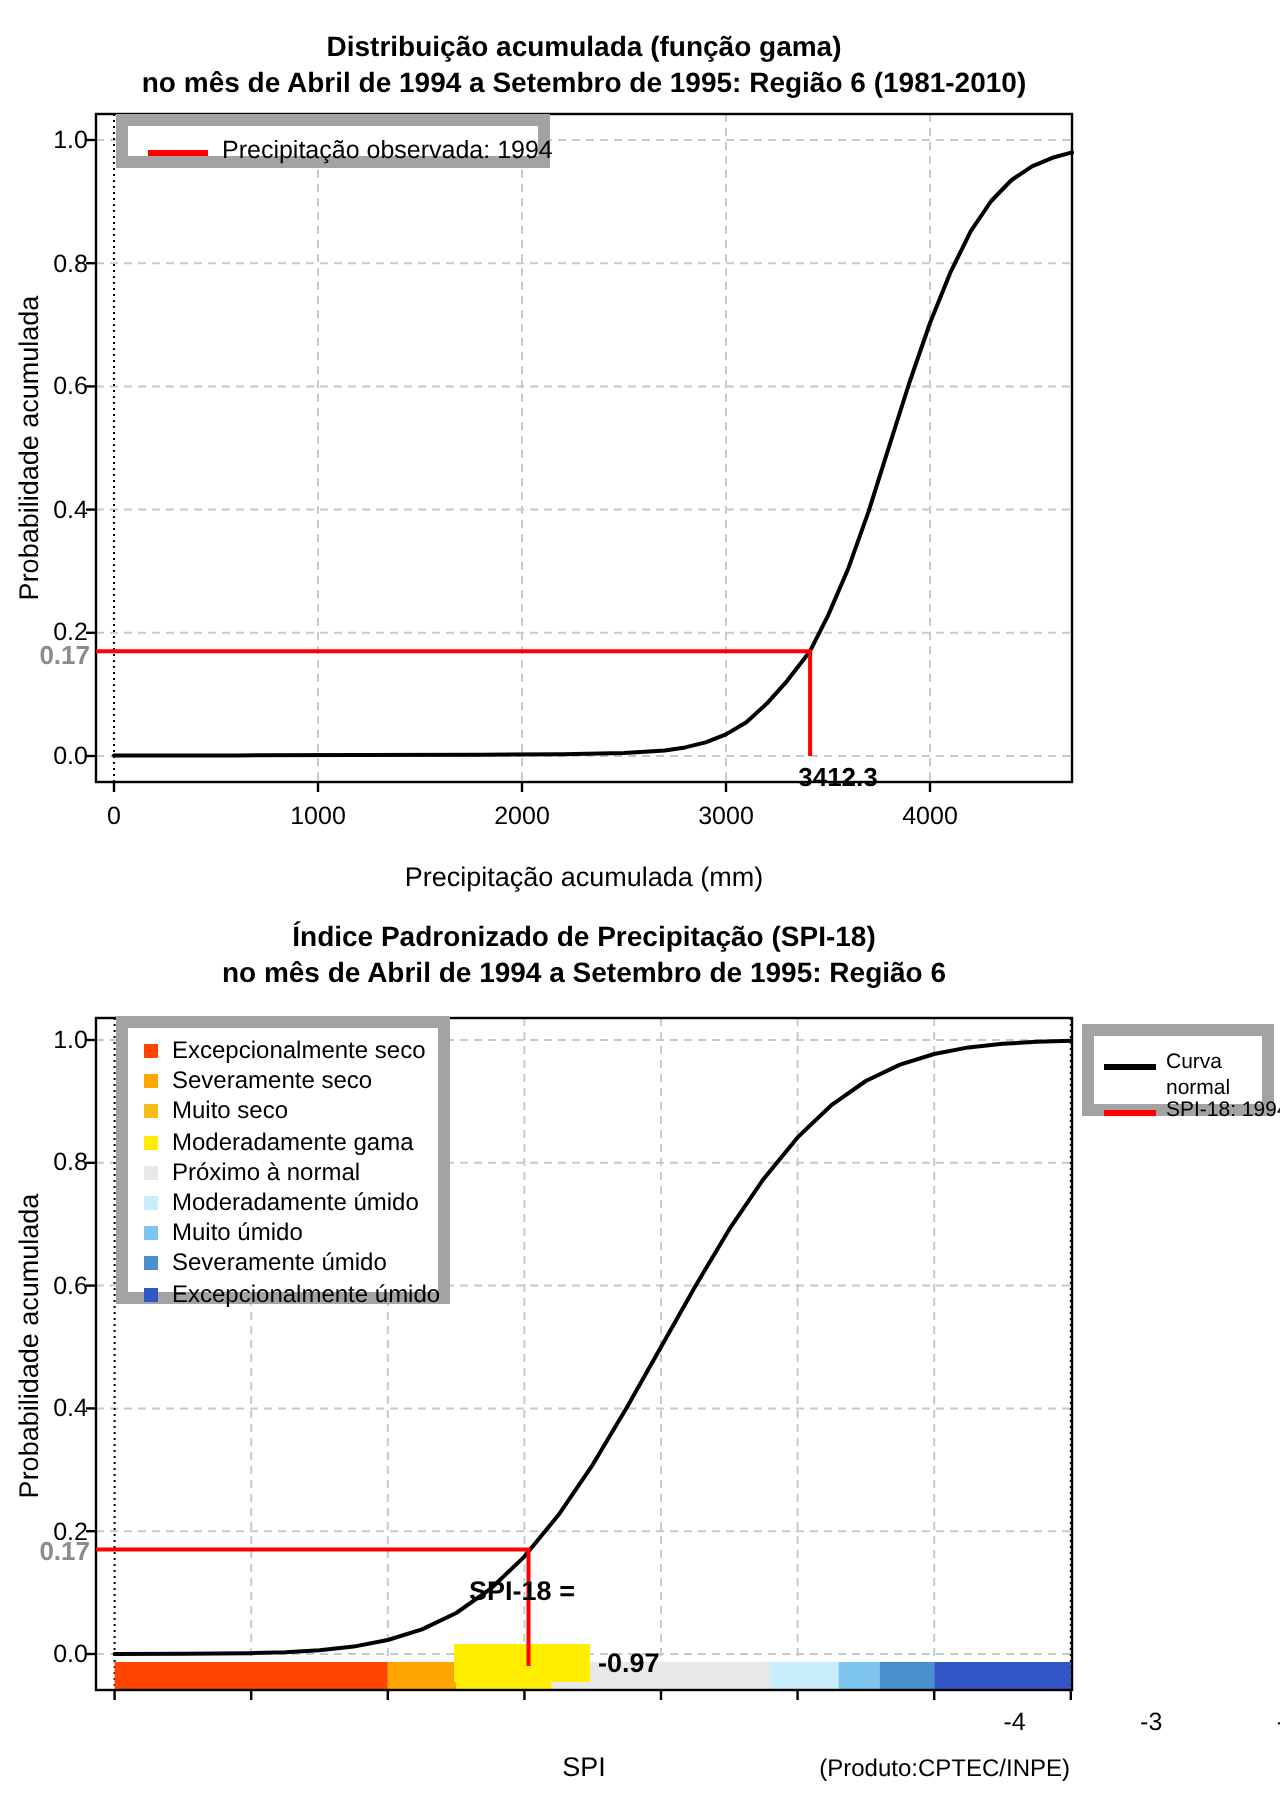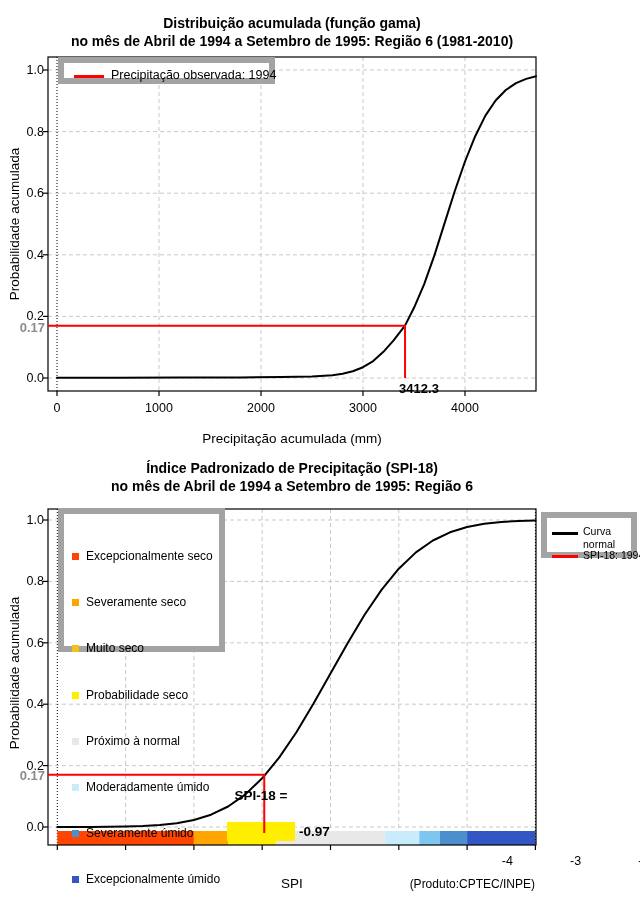--- a/index.html
+++ b/index.html
@@ -13,21 +13,21 @@
   .ticklab { font-size:12.5px; white-space:nowrap; }
   .xtick { width:60px; text-align:center; }
   .ytick { width:34px; text-align:right; }
   .thresh-prob { font-size:13px; font-weight:bold; color:#8c8c8c; width:36px; text-align:right; }
   .thresh-x { font-size:13px; font-weight:bold; width:80px; text-align:center; }
   .legend-box { border:6px solid #a3a3a3; background:#fff; }
   .leg1 { left:58px; top:57px; width:217px; height:27px; }
   .leg1 .line { left:10px; top:12px; width:30px; height:3px; }
   .leg1 .lab { left:47px; top:5px; font-size:12.5px; white-space:nowrap; }
   .leg2 { left:58px; top:508px; width:167px; height:144px; padding-top:4px; }
-  .leg2 .row { position:relative; height:15.2px;margin-top:31px; }
+  .leg2 .row { position:relative; height:15.2px; }
   .leg2 .mark { position:absolute; left:8px; top:4px; width:7px; height:7px; }
   .leg2 .lab { position:absolute; left:22px; top:0; font-size:12px; white-space:nowrap; }
   .leg3 { left:541px; top:512px; width:96px; height:46px; font-size:10.5px; }
   .leg3 .line { position:absolute; left:5px; width:26px; height:3px; }
   .leg3 .lab { position:absolute; left:36px; white-space:nowrap; }
   .spi-prefix { left:227px; top:788px; width:68px; text-align:center;
                 font-size:13.5px; font-weight:bold; white-space:nowrap; }
   .spi-value { left:299px; top:824px; font-size:13.5px; font-weight:bold; white-space:nowrap; }
   .credit { left:335px; top:877px; width:200px; text-align:right; font-size:12px; }
   svg { position:absolute; left:0; }
@@ -135,29 +135,33 @@
     <div class="row">
       <span class="mark" style="background: rgb(255, 165, 0);"></span>
       <span class="lab">Severamente seco</span>
     </div>
     <div class="row">
       <span class="mark" style="background: rgb(245, 190, 24);"></span>
       <span class="lab">Muito seco</span>
     </div>
     <div class="row">
       <span class="mark" style="background: rgb(255, 238, 0);"></span>
-      <span class="lab">Probabilidade seco</span>
+      <span class="lab">Moderadamente gama</span>
     </div>
     <div class="row">
       <span class="mark" style="background: rgb(232, 232, 232);"></span>
       <span class="lab">Próximo à normal</span>
     </div>
     <div class="row">
       <span class="mark" style="background: rgb(201, 236, 251);"></span>
       <span class="lab">Moderadamente úmido</span>
+    </div>
+    <div class="row">
+      <span class="mark" style="background: rgb(126, 198, 240);"></span>
+      <span class="lab">Muito úmido</span>
     </div>
     <div class="row">
       <span class="mark" style="background: rgb(75, 143, 204);"></span>
       <span class="lab">Severamente úmido</span>
     </div>
     <div class="row">
       <span class="mark" style="background: rgb(51, 86, 198);"></span>
       <span class="lab">Excepcionalmente úmido</span>
     </div>
   </div>

